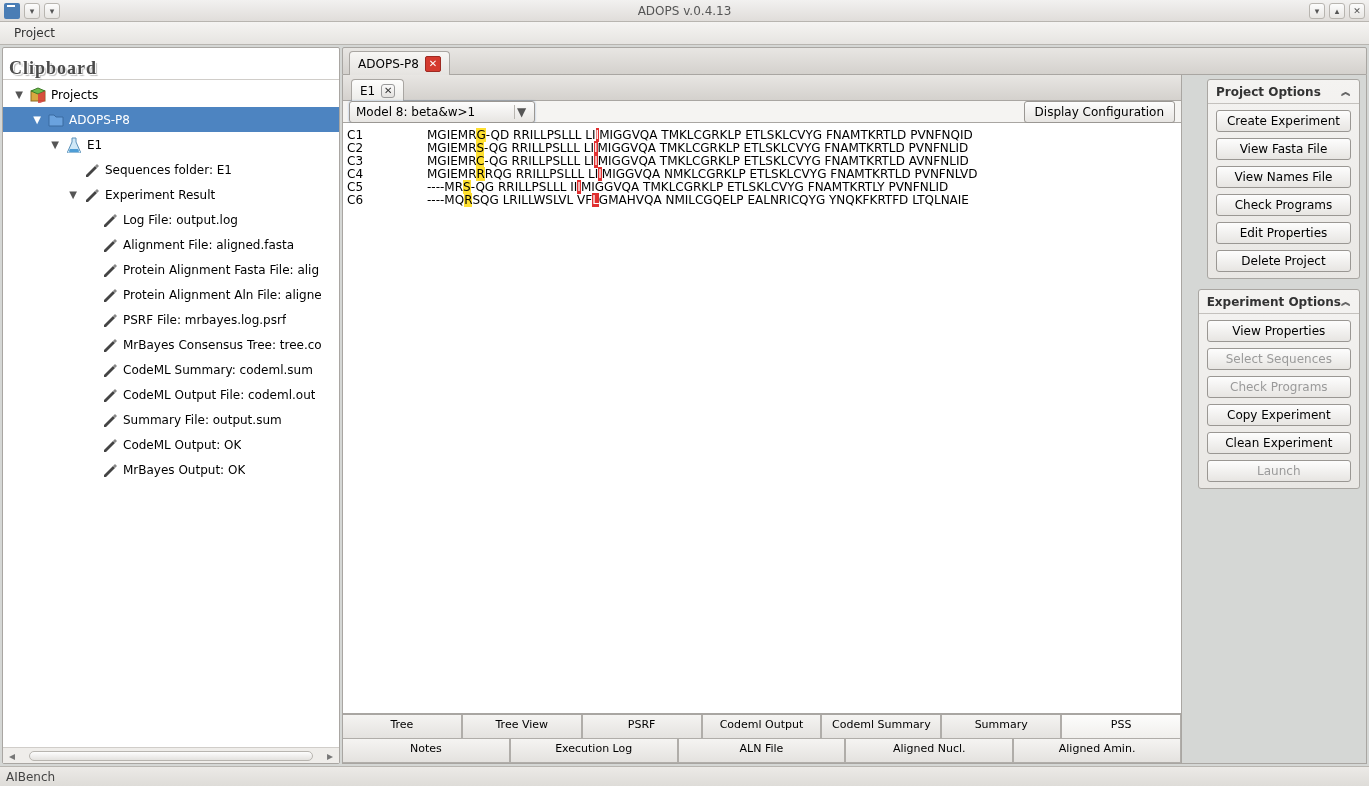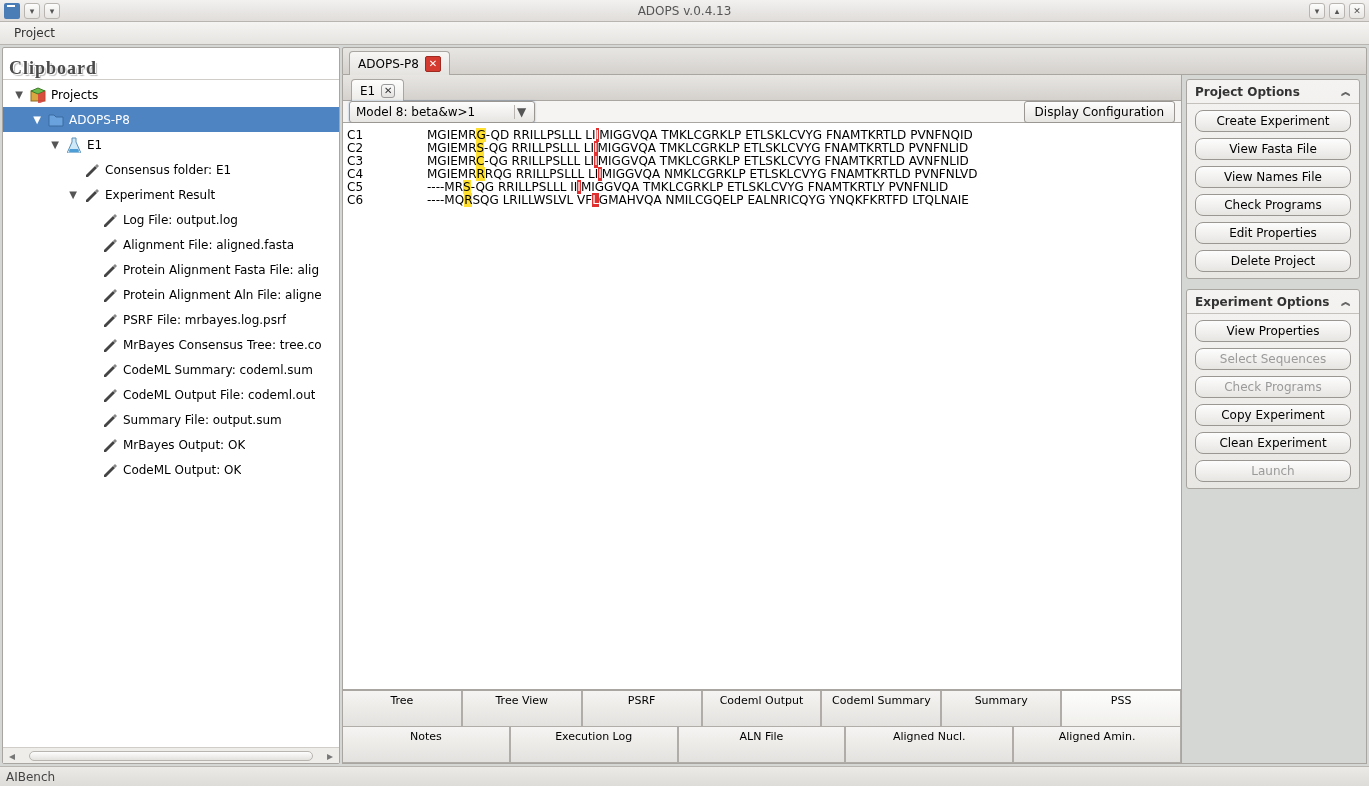--- a/index.html
+++ b/index.html
@@ -54,29 +54,29 @@
 .btn.disabled{color:#9a9a9a;}
 
 .aln-area{flex:1;background:#fff;border-bottom:1px solid #a9a6a2;overflow:auto;padding:6px 4px;font-family:"DejaVu Sans Mono","Courier New",monospace;font-size:11px;line-height:13px;white-space:pre;}
 .aln-row{display:flex;}
 .aln-label{width:80px;}
 .hl-y{background:#ffe030;}
 .hl-r{background:#e03030;color:#fff;}
 
 .bottom-tabs{border-top:1px solid #a9a6a2;background:linear-gradient(#f0efec,#e2e0dc);}
 .bt-row{display:flex;}
-.bt{flex:1;text-align:center;border:1px solid #b0ada9;border-top:none;height:36px;line-height:19px;font-size:11px;background:linear-gradient(#f5f4f2,#e4e2df);}
+.bt{flex:1;text-align:center;border:1px solid #b0ada9;border-top:none;height:24px;line-height:19px;font-size:11px;background:linear-gradient(#f5f4f2,#e4e2df);}
 .bt:first-child{border-left:none;}
 .bt.active{background:linear-gradient(#fdfdfc,#f0efec);}
 
-.right-panels{width:180px;display:flex;flex-direction:column;gap:10px;padding:4px 6px 0 0;}
+.right-panels{width:180px;display:flex;flex-direction:column;gap:10px;padding:4px 6px 0 0;align-items:flex-end;}
 .panel{border:1px solid #a9a6a2;border-radius:3px;background:linear-gradient(#f4f3f1,#e9e7e4);padding-bottom:6px;}
 .panel-header{height:24px;display:flex;align-items:center;justify-content:space-between;padding:0 8px;font-weight:bold;color:#333;border-bottom:1px solid #c4c1bd;}
 .chev{font-size:10px;color:#666;}
-.panel .btn{margin:6px 8px 0 8px;justify-content:center;border-radius:8px;}
+.panel .btn{margin:6px 8px 0 8px;justify-content:center;}
 
 .statusbar{position:absolute;bottom:0;left:0;right:0;height:20px;background:linear-gradient(#eceae7,#dedcd8);border-top:1px solid #b8b5b0;display:flex;align-items:center;padding:0 6px;color:#444;}
 </style>
 </head>
 <body>
 
 <div class="titlebar">
   <div class="left">
     <span class="tb-icon"></span>
     <span class="tb-btn">▾</span>
@@ -130,21 +130,21 @@
           </span>
         <span class="tree-label">E1</span>
       </div>
       <div class="tree-row" style="padding-left:76px">
         <span class="ticon pen">
             <svg viewBox="0 0 16 16">
               <path d="M2 13L11 4l2 2-9 9H2z" fill="#444"></path>
               <path d="M11 4l2-2 2 2-2 2z" fill="#888"></path>
             </svg>
           </span>
-        <span class="tree-label">Consensus folder: E1</span>
+        <span class="tree-label">Sequences folder: E1</span>
       </div>
       <div class="tree-row" style="padding-left:64px">
         <span class="twisty">▼</span>
         <span class="ticon pen">
             <svg viewBox="0 0 16 16">
               <path d="M2 13L11 4l2 2-9 9H2z" fill="#444"></path>
               <path d="M11 4l2-2 2 2-2 2z" fill="#888"></path>
             </svg>
           </span>
         <span class="tree-label">Experiment Result</span>
@@ -231,30 +231,30 @@
             </span>
             <span class="tree-label">Summary File: output.sum</span>
           </div>
           <div class="tree-row" style="padding-left: 94px;">
             <span class="ticon pen">
               <svg viewBox="0 0 16 16">
                 <path d="M2 13L11 4l2 2-9 9H2z" fill="#444"></path>
                 <path d="M11 4l2-2 2 2-2 2z" fill="#888"></path>
               </svg>
             </span>
+            <span class="tree-label">CodeML Output: OK</span>
+          </div>
+          <div class="tree-row" style="padding-left: 94px;">
+            <span class="ticon pen">
+              <svg viewBox="0 0 16 16">
+                <path d="M2 13L11 4l2 2-9 9H2z" fill="#444"></path>
+                <path d="M11 4l2-2 2 2-2 2z" fill="#888"></path>
+              </svg>
+            </span>
             <span class="tree-label">MrBayes Output: OK</span>
-          </div>
-          <div class="tree-row" style="padding-left: 94px;">
-            <span class="ticon pen">
-              <svg viewBox="0 0 16 16">
-                <path d="M2 13L11 4l2 2-9 9H2z" fill="#444"></path>
-                <path d="M11 4l2-2 2 2-2 2z" fill="#888"></path>
-              </svg>
-            </span>
-            <span class="tree-label">CodeML Output: OK</span>
           </div>
         </div>
     </div>
     <div class="sidebar-scroll">
       <span class="sb-arrow">◂</span>
       <div class="sb-thumb"></div>
       <span class="sb-arrow">▸</span>
     </div>
   </div>
 

